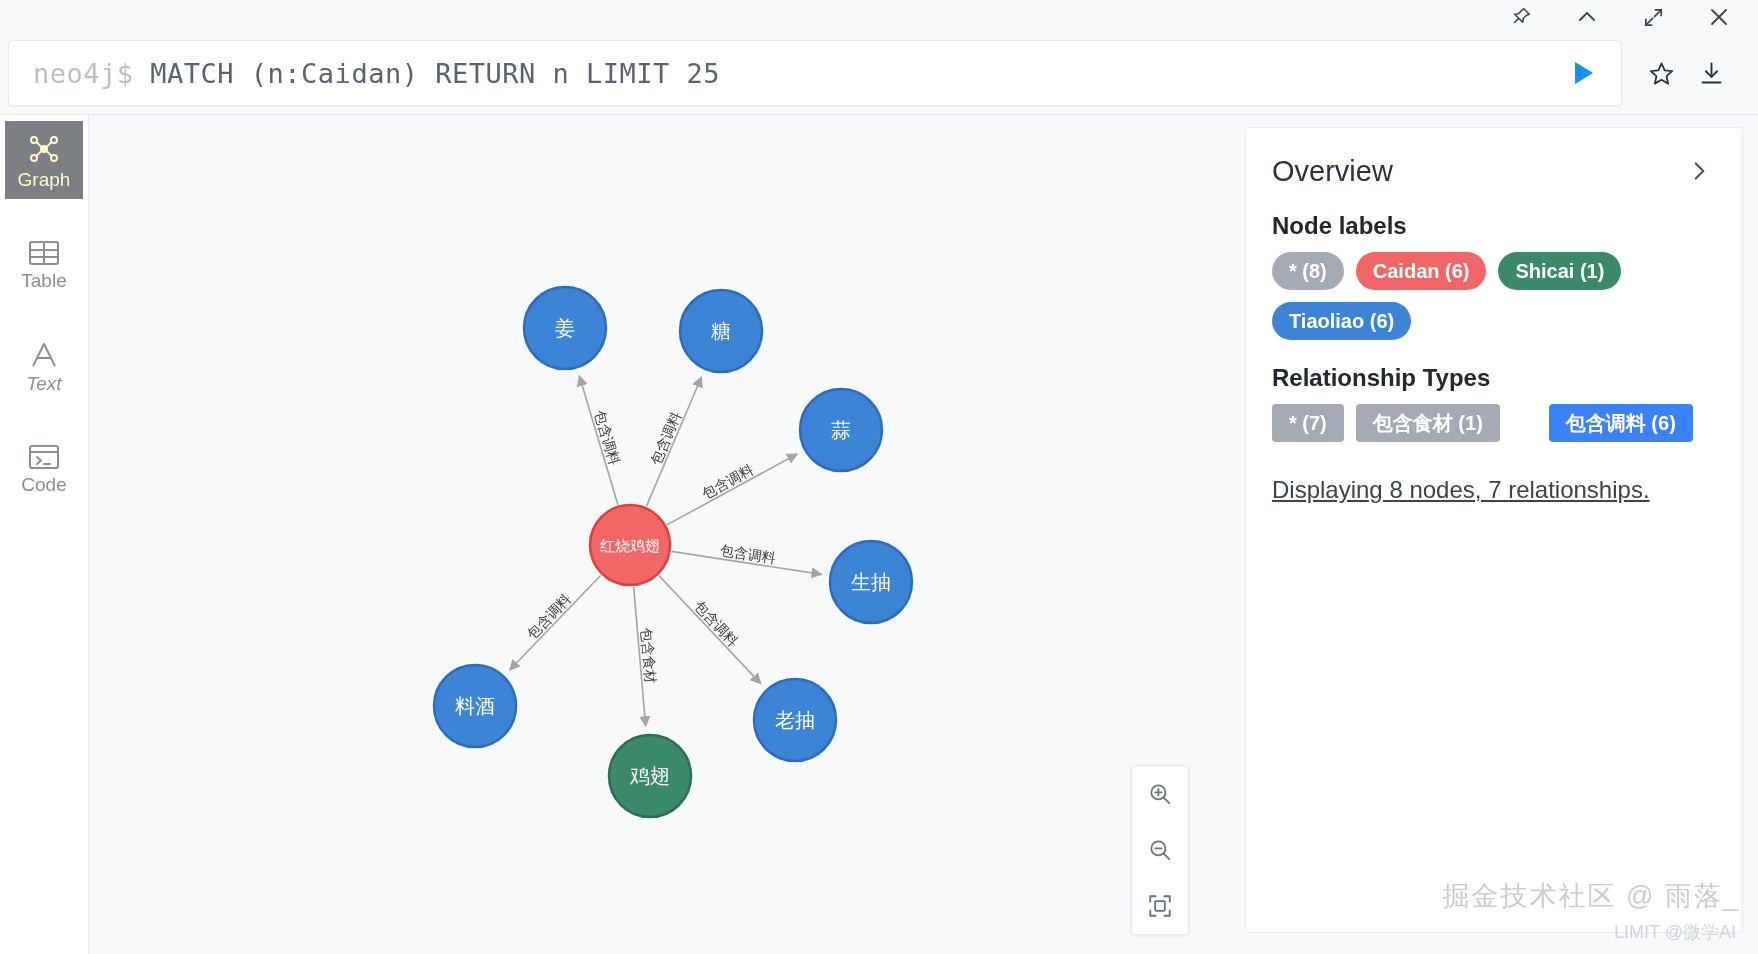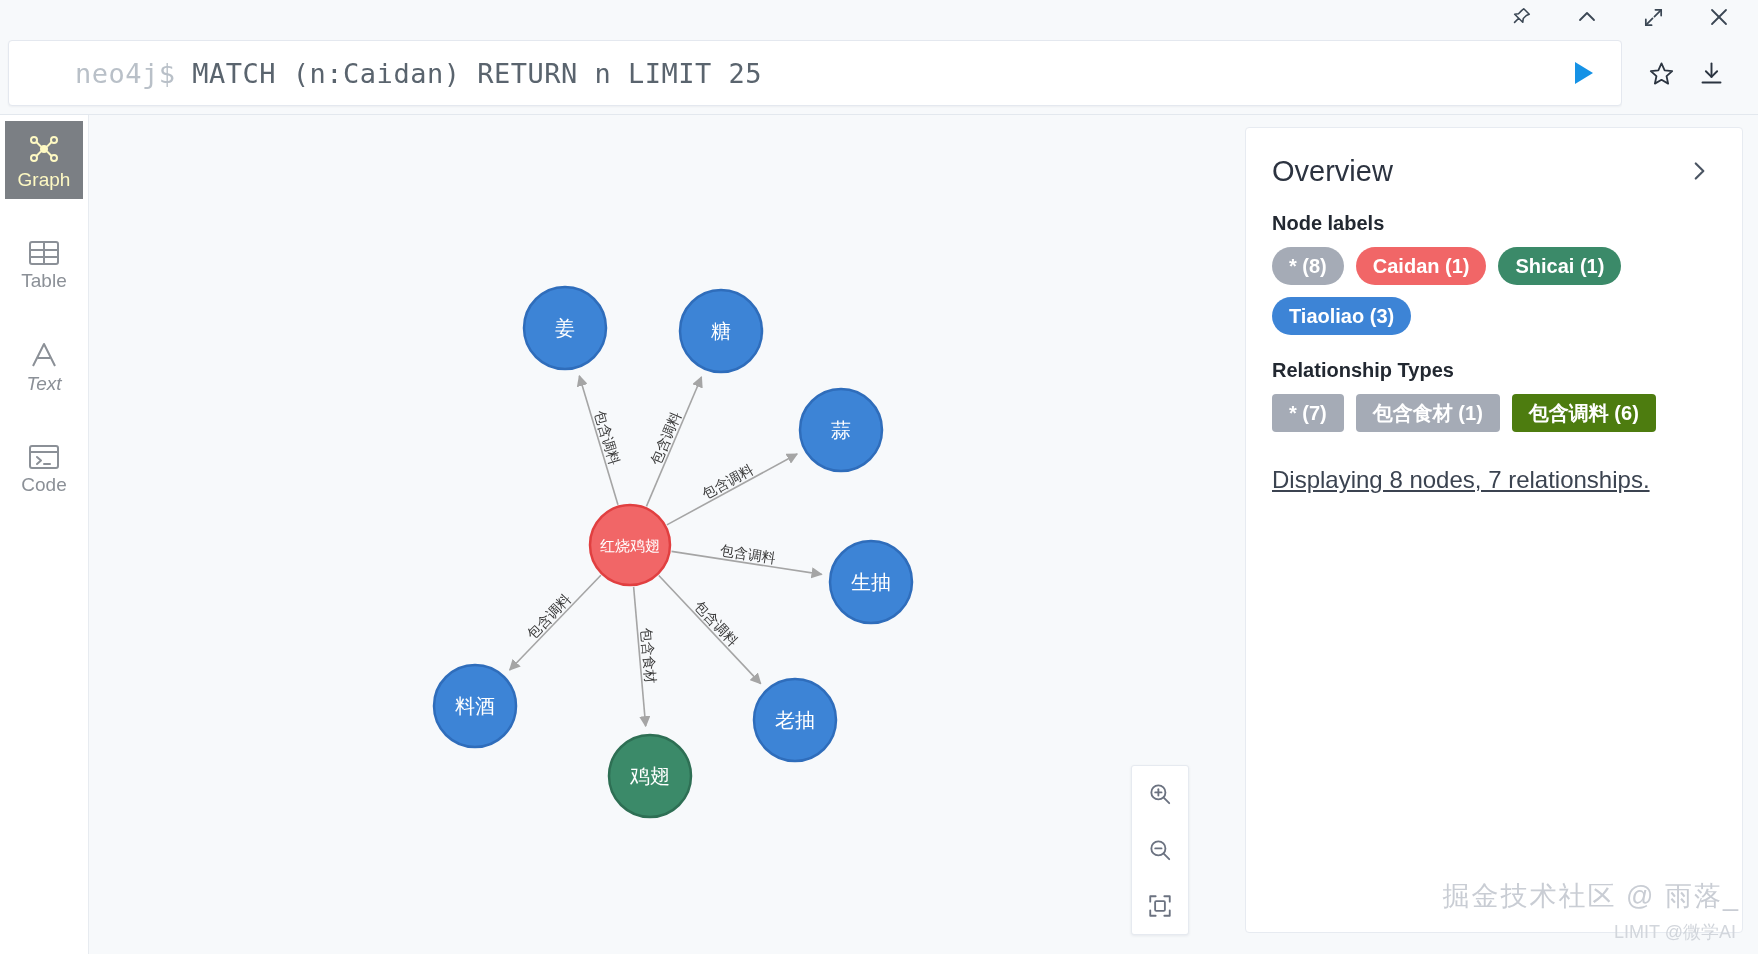--- a/index.html
+++ b/index.html
@@ -39,21 +39,20 @@
     display: flex; align-items: stretch;
   }
   .editor-card {
     flex: 1 1 auto;
     background: #ffffff;
     border: 1px solid #e4e8ef;
     border-radius: 4px;
     box-shadow: 0 1px 2px rgba(30,40,60,.05);
     display: flex; align-items: center;
     overflow: hidden;
-    padding-left: 42px;
   }
   .editor-text {
     flex: 1 1 auto;
     font-family: "DejaVu Sans Mono", "Liberation Mono", monospace;
     font-size: 27px;
     letter-spacing: .5px;
     color: #5a646e;
     padding-left: 24px;
     white-space: nowrap;
     overflow: hidden;
@@ -160,21 +159,21 @@
   }
   .ov-head {
     display: flex; align-items: flex-start; justify-content: space-between;
   }
   .ov-title {
     font-size: 29px; font-weight: 400; color: #2c3340;
     line-height: 34px;
   }
   .ov-collapse { color: #4b5563; cursor: pointer; padding-top: 4px; }
   .ov-section {
-    font-size: 20px; font-weight: bold; color: #222831;
+    font-size: 24px; font-weight: bold; color: #222831;
     margin-top: 24px; margin-bottom: 12px;
   }
   .chip-row { display: flex; flex-wrap: wrap; gap: 12px; }
   .chip {
     display: inline-flex; align-items: center;
     height: 38px; padding: 0 17px;
     border-radius: 19px;
     color: #ffffff; font-size: 20px; font-weight: bold;
     white-space: nowrap; cursor: pointer;
   }
@@ -395,30 +394,30 @@
         <div class="ov-collapse">
           <svg width="26" height="26" viewBox="0 0 24 24" fill="none" stroke="currentColor" stroke-width="2" stroke-linecap="round" stroke-linejoin="round">
             <polyline points="9,5 16,12 9,19"></polyline>
           </svg>
         </div>
       </div>
 
       <div class="ov-section">Node labels</div>
       <div class="chip-row" id="node-label-chips">
           <div class="chip" style="background: rgb(165, 171, 182);">* (8)</div>
-          <div class="chip" style="background: rgb(241, 102, 103);">Caidan (1)</div>
+          <div class="chip" style="background: rgb(241, 102, 103);">Caidan (6)</div>
           <div class="chip" style="background: rgb(59, 138, 105);">Shicai (1)</div>
-          <div class="chip" style="background: rgb(61, 132, 214);">Tiaoliao (3)</div>
+          <div class="chip" style="background: rgb(61, 132, 214);">Tiaoliao (6)</div>
         </div>
 
       <div class="ov-section">Relationship Types</div>
       <div class="chip-row" id="rel-type-chips">
           <div class="chip rel" style="background: rgb(165, 171, 182);">* (7)</div>
           <div class="chip rel" style="background: rgb(165, 171, 182);">包含食材 (1)</div>
-          <div class="chip rel" style="background: #4d7c0f;">包含调料 (6)</div>
+          <div class="chip rel" style="background: #3b82f6; margin-left: 37px;">包含调料 (6)</div>
         </div>
 
       <div class="ov-status">Displaying 8 nodes, 7 relationships.</div>
     </div>
 
     <div class="wm-jj">掘金技术社区 @ 雨落_</div>
     <div class="wm-csdn">LIMIT @微学AI</div>
   </div>
 </div>
 

